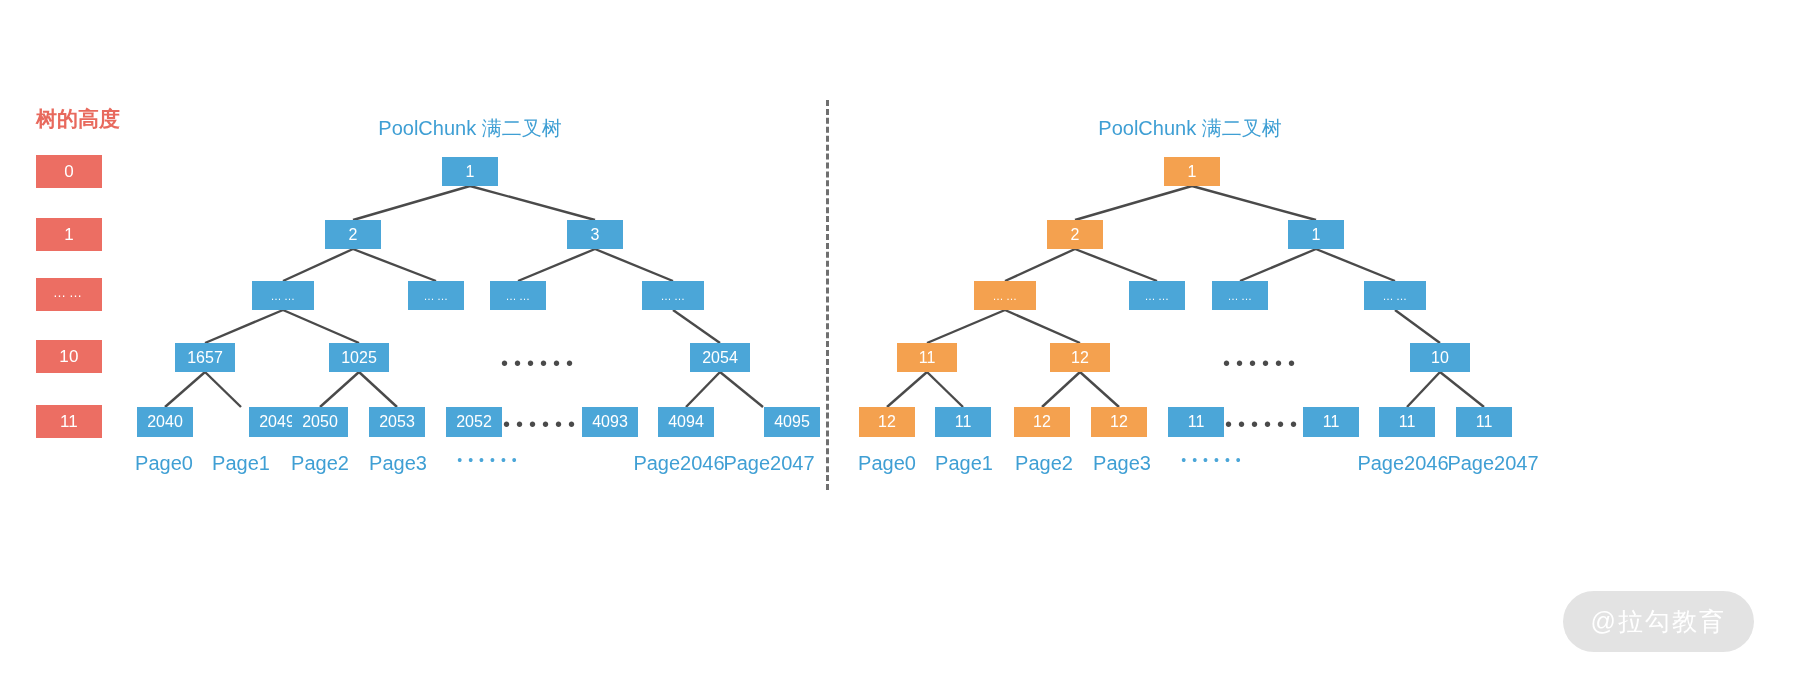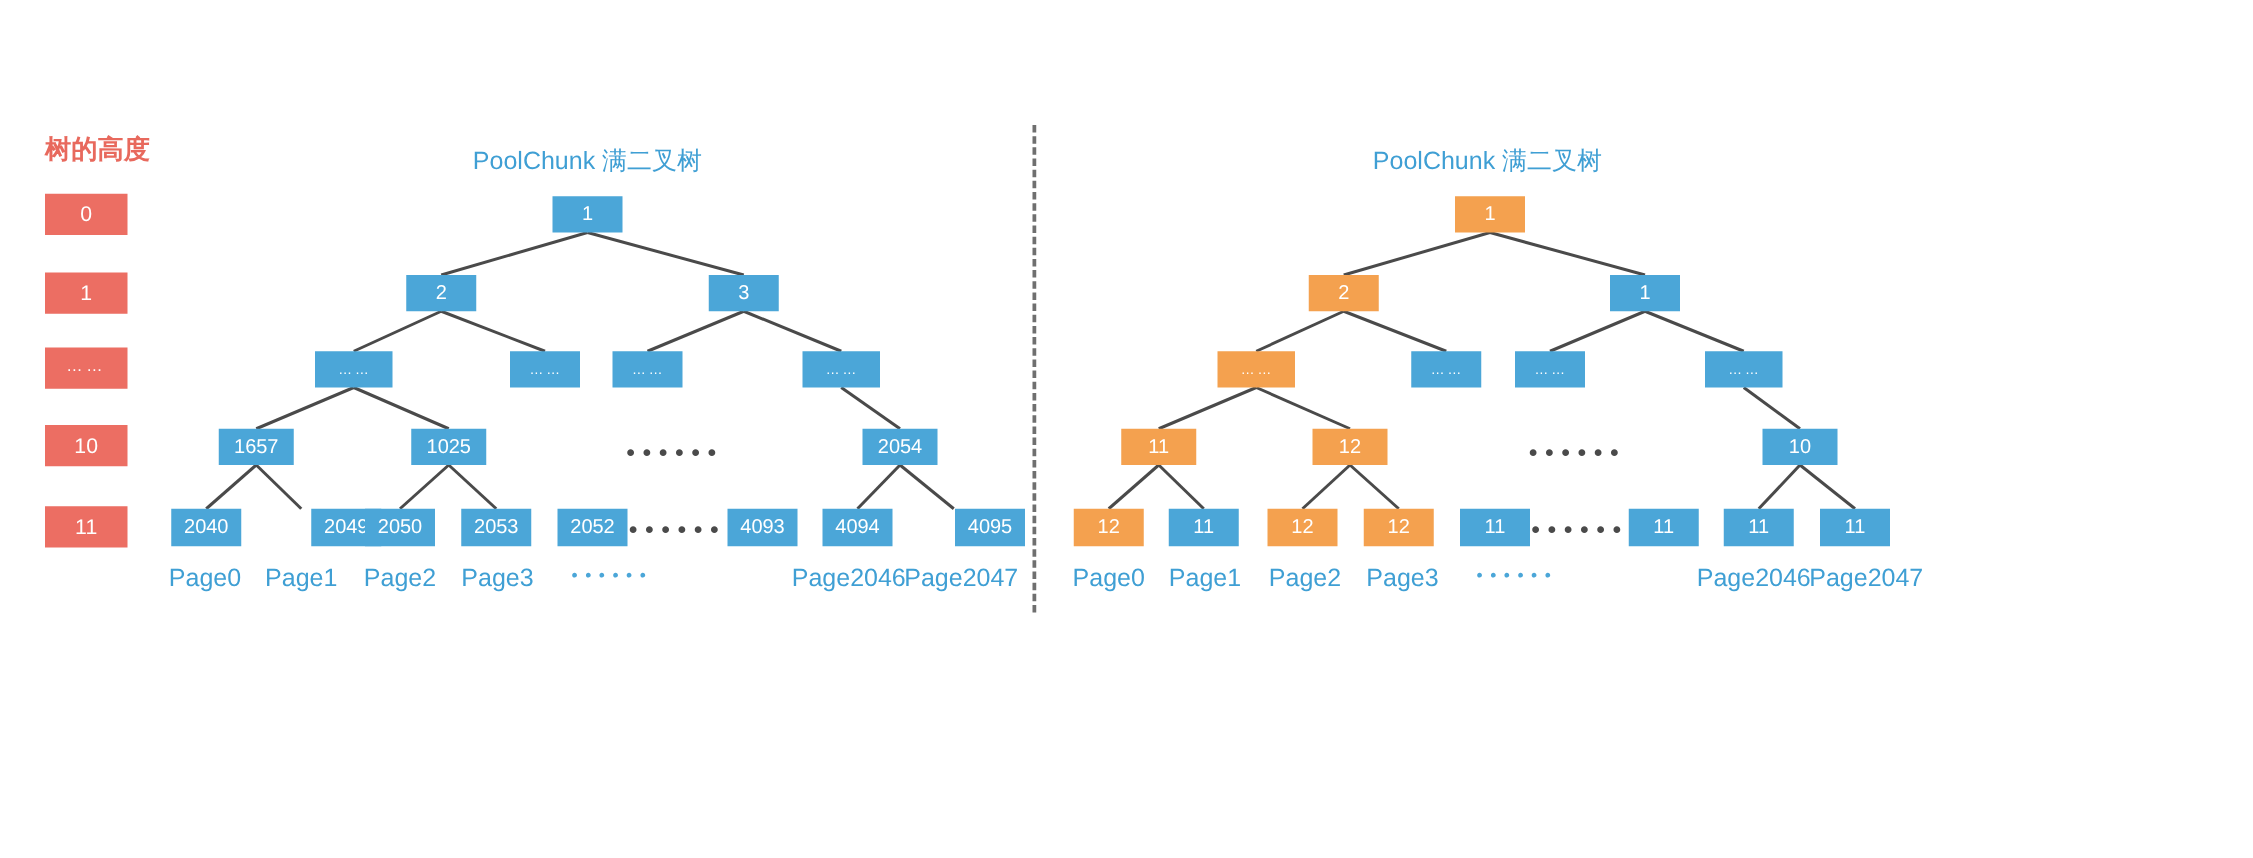--- a/index.html
+++ b/index.html
@@ -182,20 +182,21 @@
       <div class="height-chip dots" style="top: 173px;">……</div>
       <div class="height-chip" style="top: 235px;">10</div>
       <div class="height-chip" style="top: 300px;">11</div>
     </div>
 
   <div class="panel-title" id="title-left" style="left: 470px; top: 115px;">PoolChunk 满二叉树</div>
   <div class="panel-title" id="title-right" style="left: 1190px; top: 115px;">PoolChunk 满二叉树</div>
 
   <div class="divider"></div>
 
+  <div class="watermark">@拉勾教育</div>
 
 <div class="node blue" style="left: 470px; top: 157px; width: 56px; height: 29px;">1</div>
     <div class="node blue" style="left: 353px; top: 220px; width: 56px; height: 29px;">2</div>
     <div class="node blue" style="left: 595px; top: 220px; width: 56px; height: 29px;">3</div>
     <div class="node blue dots" style="left: 283px; top: 281px; width: 62px; height: 29px;">……</div>
     <div class="node blue dots" style="left: 436px; top: 281px; width: 56px; height: 29px;">……</div>
     <div class="node blue dots" style="left: 518px; top: 281px; width: 56px; height: 29px;">……</div>
     <div class="node blue dots" style="left: 673px; top: 281px; width: 62px; height: 29px;">……</div>
     <div class="node blue" style="left: 205px; top: 343px; width: 60px; height: 29px;">1657</div>
     <div class="node blue" style="left: 359px; top: 343px; width: 60px; height: 29px;">1025</div>

